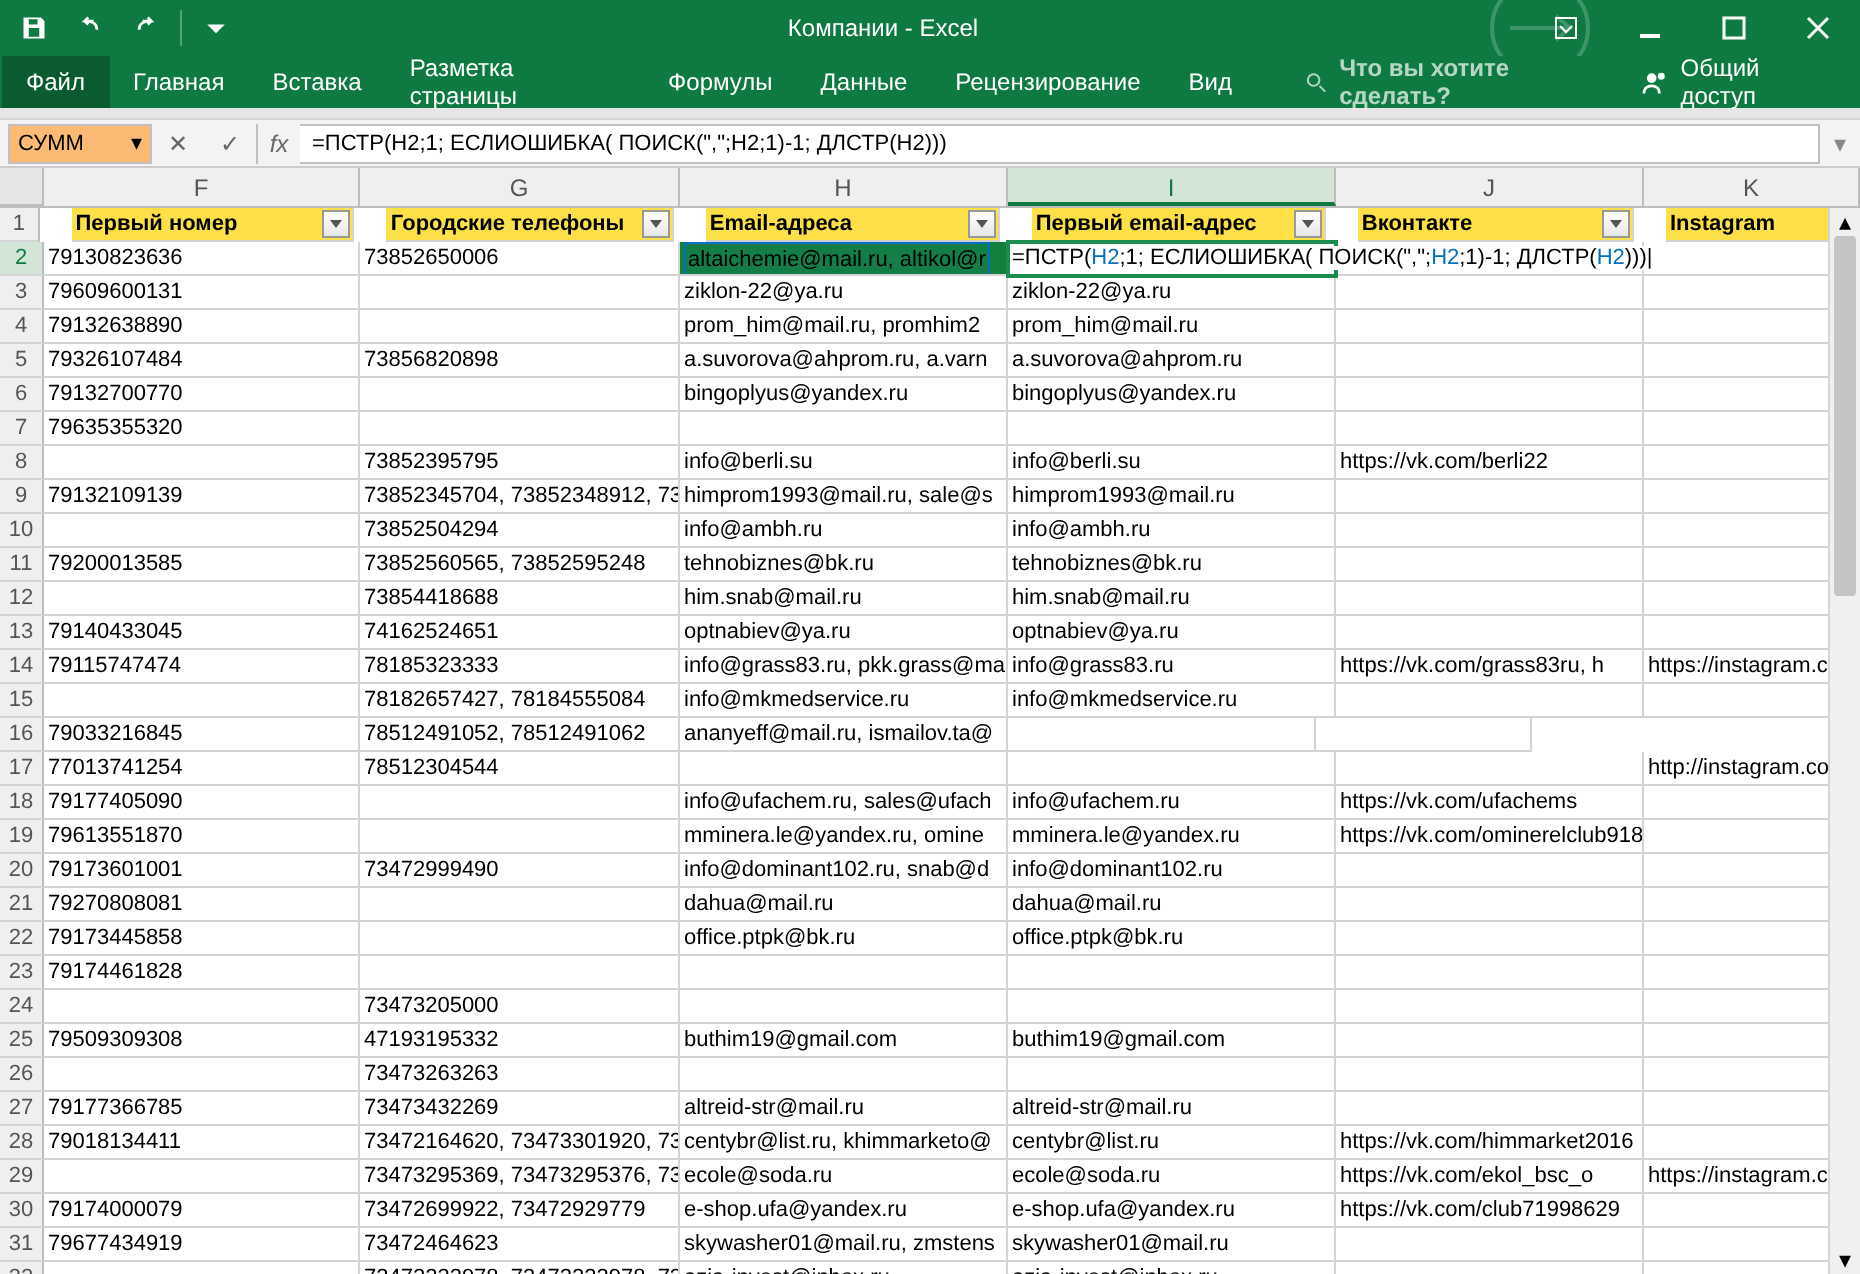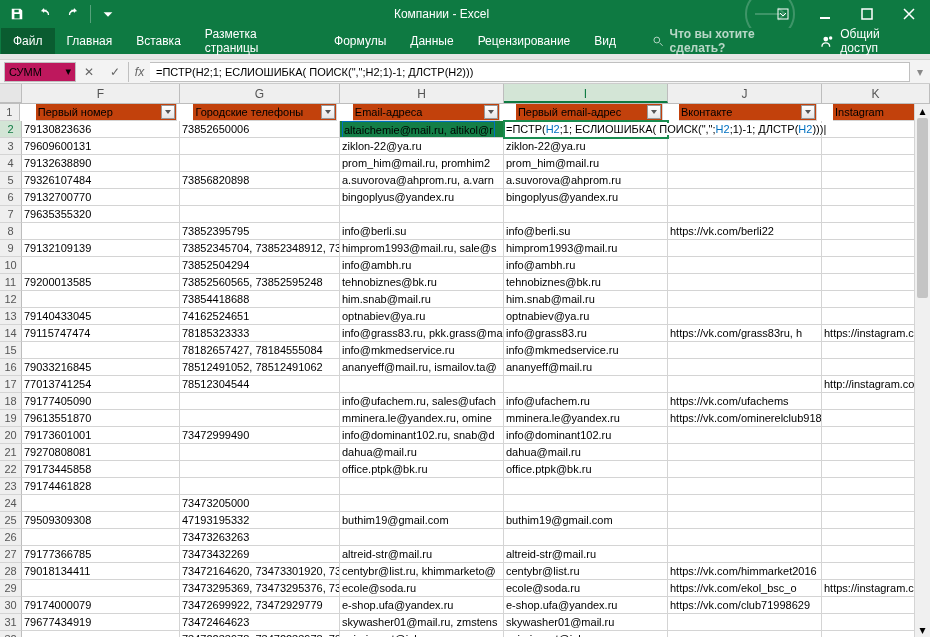--- a/index.html
+++ b/index.html
@@ -20,21 +20,21 @@
 
 .ribbon { height: 26px; background: #0e7a42; display: flex; align-items: center; padding-left: 1px; color: #fff; font-size: 12px; }
 .ribbon .tab { padding: 0 12px; height: 26px; display: flex; align-items: center; cursor: pointer; }
 .ribbon .tab.file { background: #0a5c30; }
 .ribbon .tell-me { margin-left: 24px; display: flex; align-items: center; color: rgba(255,255,255,0.7); gap: 6px; font-weight: bold; }
 .ribbon .spacer { flex: 1; }
 .ribbon .share { display: flex; align-items: center; gap: 6px; padding: 0 12px; cursor: pointer; }
 
 
 .fx-row { height: 24px; border-bottom: 1px solid #ccc; display: flex; align-items: center; background: #f3f3f3; }
-.name-box { width: 72px; height: 20px; margin: 2px 0 2px 4px; background: #be185d; border: 1px solid #c0c0c0; display: flex; align-items: center; padding: 0 4px; font-size: 11px; }
+.name-box { width: 72px; height: 20px; margin: 2px 0 2px 4px; background: #fdba74; border: 1px solid #c0c0c0; display: flex; align-items: center; padding: 0 4px; font-size: 11px; }
 .name-box .dd { margin-left: auto; }
 .fx-btn { width: 26px; height: 20px; display: flex; align-items: center; justify-content: center; color: #666; cursor: pointer; }
 .fx-label { width: 22px; height: 20px; border-left: 1px solid #c0c0c0; display: flex; align-items: center; justify-content: center; font-style: italic; color: #666; }
 .fx-input { flex: 1; height: 20px; border: 1px solid #c0c0c0; border-left: none; background: #fff; padding: 0 6px; font-size: 11px; display: flex; align-items: center; }
 .fx-expand { width: 20px; display: flex; align-items: center; justify-content: center; color: #888; }
 
 
 .thin-bar { height: 6px; background: #e6e6e6; border-bottom: 1px solid #d4d4d4; }
 
 
@@ -42,21 +42,21 @@
 .col-headers { display: flex; height: 20px; background: #e6e6e6; border-bottom: 1px solid #bdbdbd; }
 .corner { width: 22px; border-right: 1px solid #bdbdbd; border-bottom: 1px solid #bdbdbd; background: #e6e6e6; }
 .col-h { border-right: 1px solid #bdbdbd; text-align: center; font-size: 12px; color: #555; line-height: 20px; background: #efefef; }
 .col-h.active { background: #d3e5d6; color: #0e7a42; border-bottom: 2px solid #0e7a42; }
 
 .rows { overflow-y: auto; overflow-x: hidden; height: 533px; }
 .row { display: flex; height: 17px; }
 .row-h { width: 22px; border-right: 1px solid #bdbdbd; border-bottom: 1px solid #d4d4d4; background: #efefef; text-align: center; font-size: 11px; color: #555; line-height: 16px; }
 .row-h.active { background: #d3e5d6; color: #0e7a42; }
 .cell { border-right: 1px solid #d4d4d4; border-bottom: 1px solid #d4d4d4; padding: 0 2px; font-size: 11px; line-height: 16px; white-space: nowrap; overflow: hidden; position: relative; }
-.cell.header { font-weight: 400; background: #c2410c; margin-left: 16px; }
+.cell.header { font-weight: 700; background: #fde047; margin-left: 16px; }
 .cell.header .filter { position: absolute; right: 1px; top: 1px; width: 14px; height: 14px; border: 1px solid #999; background: linear-gradient(#fff,#e6e6e6); display: flex; align-items: center; justify-content: center; cursor: pointer; }
 .cell.header .filter svg { width: 6px; height: 6px; }
 .cell.active { outline: 2px solid #1a8c50; outline-offset: -1px; background: #fff; z-index: 2; }
 .cell.adjacent { background: #15803d; }
 
 
 .tok-blue { color: #0070c0; }
 .ref-h2 { display: inline-block; border: 1px solid #0070c0; background: rgba(0,112,192,0.08); padding: 0 1px; }
 
 
@@ -335,21 +335,20 @@
         <div class="cell cH">info@mkmedservice.ru</div>
         <div class="cell cI">info@mkmedservice.ru</div>
         <div class="cell cJ"></div>
         <div class="cell cK"></div>
       </div>
       <div class="row">
         <div class="row-h">16</div>
         <div class="cell cF">79033216845</div>
         <div class="cell cG">78512491052, 78512491062</div>
         <div class="cell cH">ananyeff@mail.ru, ismailov.ta@</div>
-        <div class="cell cI">ananyeff@mail.ru</div>
         <div class="cell cJ"></div>
         <div class="cell cK"></div>
       </div>
       <div class="row">
         <div class="row-h">17</div>
         <div class="cell cF">77013741254</div>
         <div class="cell cG">78512304544</div>
         <div class="cell cH"></div>
         <div class="cell cI"></div>
         <div class="cell cJ"></div>

